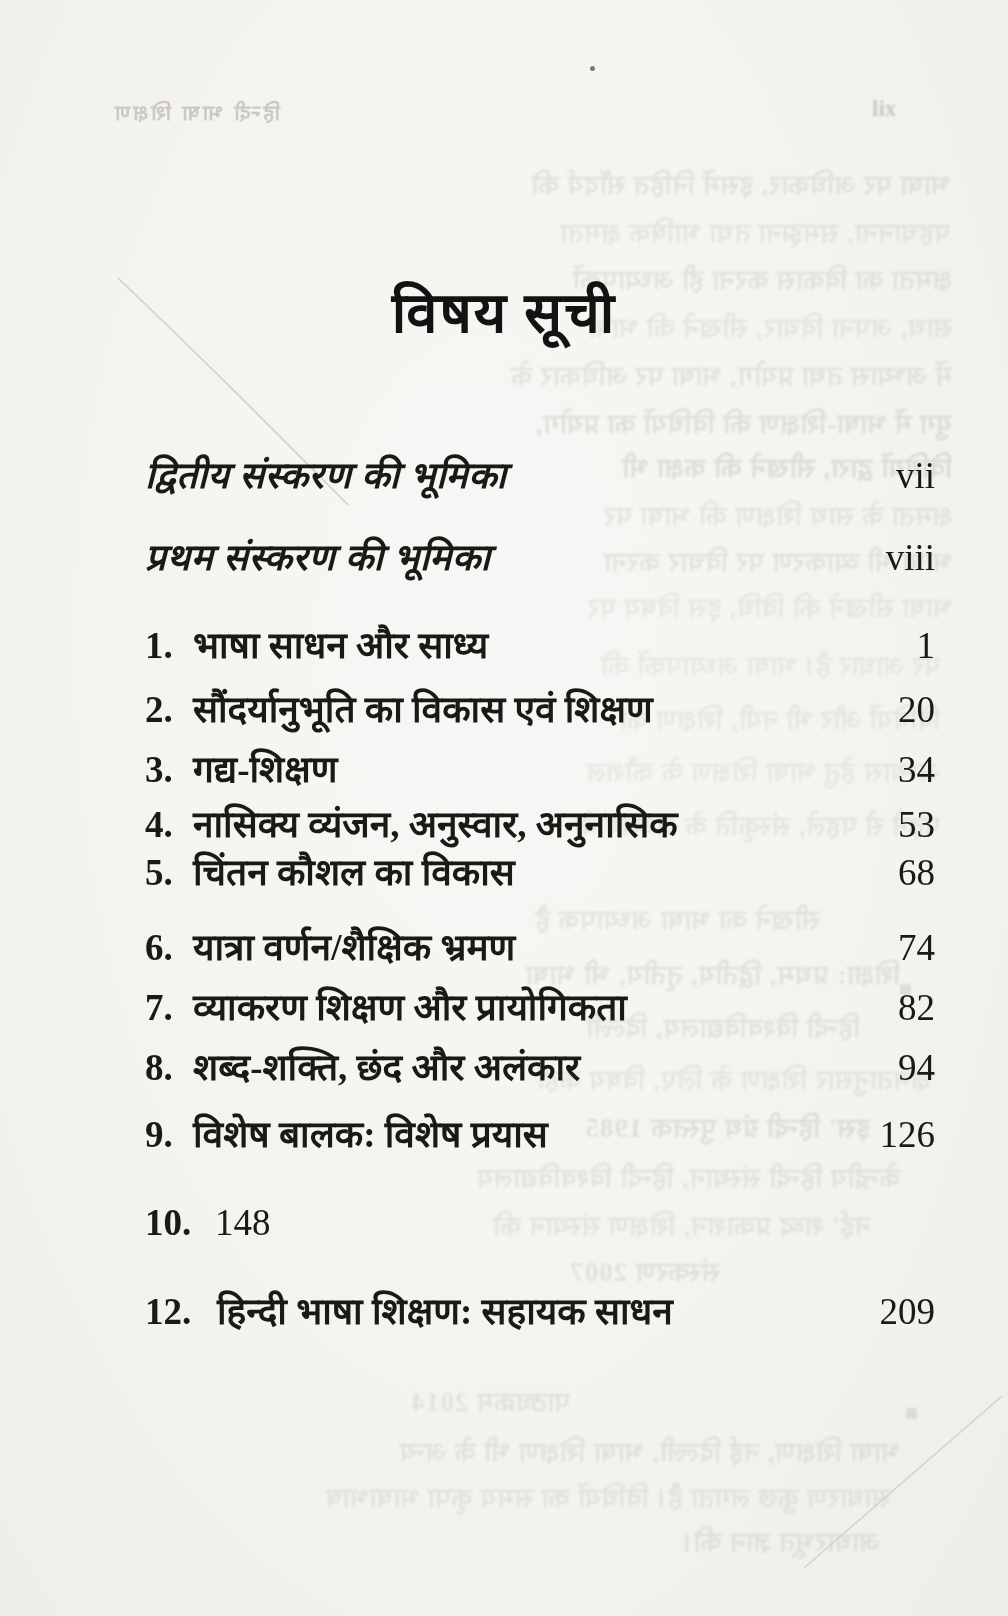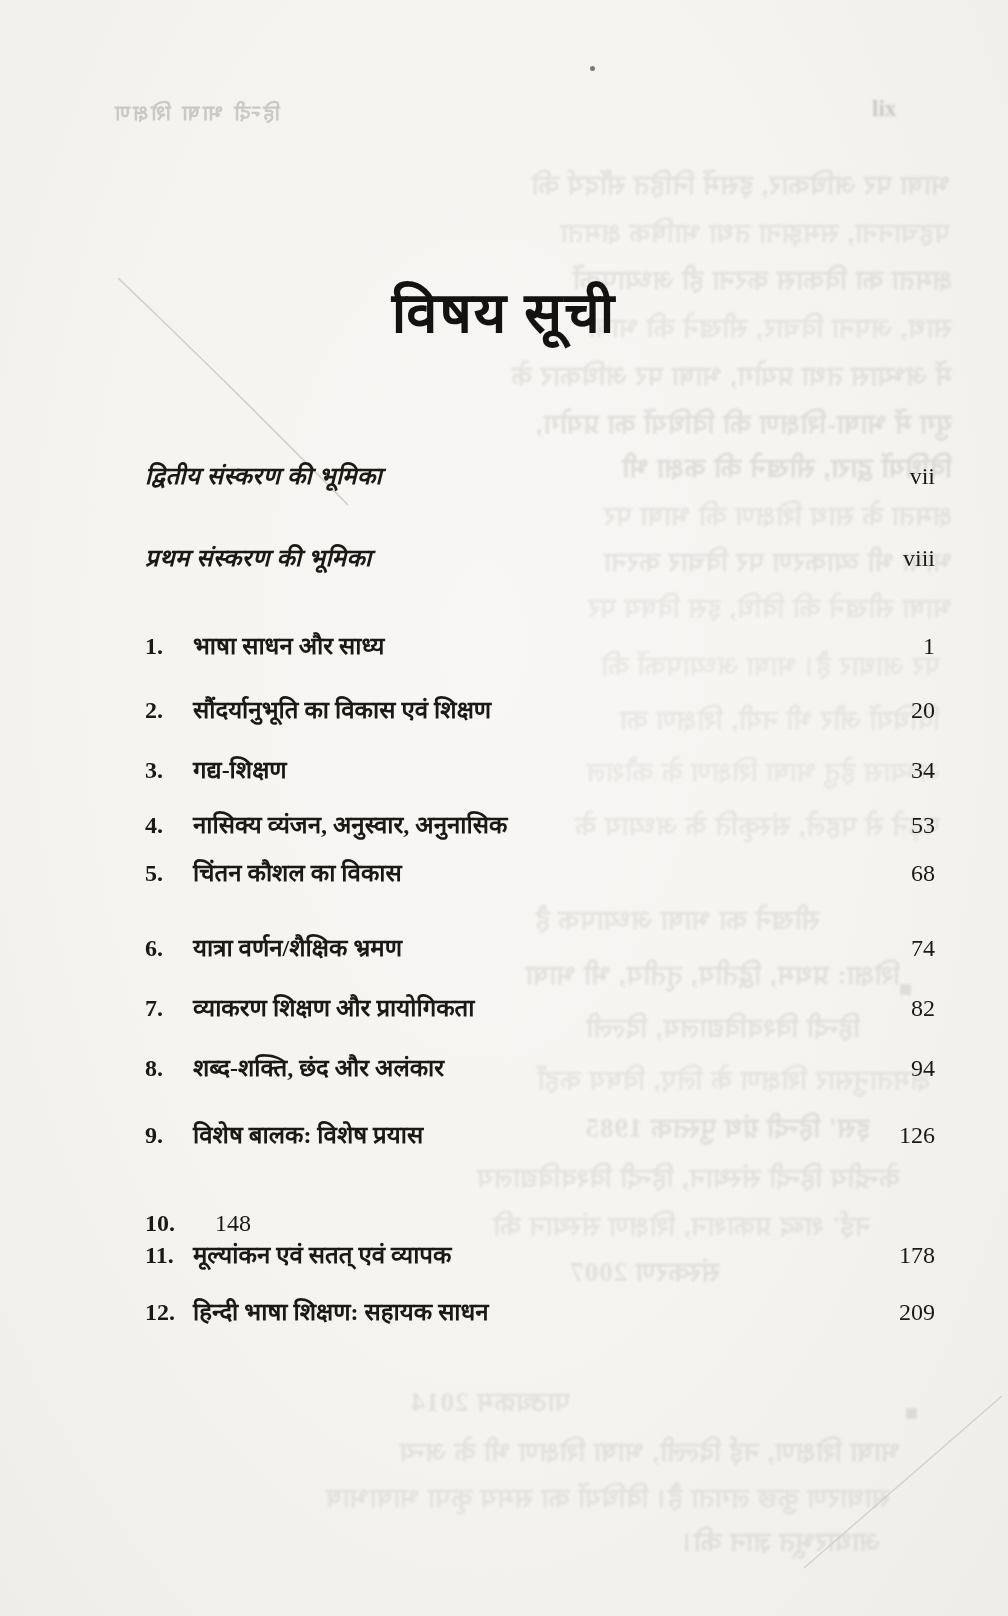--- a/index.html
+++ b/index.html
@@ -51,32 +51,32 @@
   .page-title{
     position:absolute;top:272px;left:0;width:100%;
     text-align:center;
     font-size:56px;font-weight:700;
     letter-spacing:2px;
     color:#141210;
   }
   .toc-row{
     position:absolute;left:145px;width:790px;
     display:flex;align-items:baseline;
-    font-size:24px;font-weight:700;
+    font-size:37px;font-weight:700;
     line-height:40px;
   }
   .toc-row .num{flex:0 0 48px;}
   .toc-row .entry-title{flex:1 1 auto;}
   .toc-row .pg{flex:0 0 auto;text-align:right;font-weight:400;}
   .preface .entry-title{font-style:italic;font-weight:600;letter-spacing:.5px;}
   
   .r-p1{top:456px;} .r-p2{top:538px;}
   .r-c1{top:626px;} .r-c2{top:690px;} .r-c3{top:750px;} .r-c4{top:805px;}
   .r-c5{top:853px;} .r-c6{top:928px;} .r-c7{top:988px;} .r-c8{top:1048px;}
-  .r-c9{top:1115px;} .r-c10{top:1203px;gap:22px;} .r-c11{top:1235px;} .r-c12{top:1292px;}
+  .r-c9{top:1115px;} .r-c10{top:1203px;gap:22px;} .r-c11{top:1235px;} .r-c12{top:1292px;gap:24px;}
 </style>
 </head>
 <body>
 
 <div class="page">
 
   <div class="bleed-layer">
     <div class="bleed-line" style="top:165px;left:430px;width:520px;">भाषा पर अधिकार, इसमें निहित सौंदर्य की</div>
     <div class="bleed-line" style="top:213px;left:420px;width:530px;opacity:.15;">पहचानना, समझना तथा भाषिक क्षमता</div>
     <div class="bleed-line" style="top:260px;left:414px;width:538px;">क्षमता का विकास करना ही अध्यापकों</div>
@@ -171,25 +171,20 @@
     </div>
     <div class="toc-row r-c9">
       <span class="num">9.</span>
       <span class="entry-title">विशेष बालक: विशेष प्रयास</span>
       <span class="pg">126</span>
     </div>
     <div class="toc-row r-c10">
       <span class="num">10.</span>
       <span class="pg">148</span>
     </div>
-    <div class="toc-row r-c11">
-      <span class="num">11.</span>
-      <span class="entry-title">मूल्यांकन एवं सतत् एवं व्यापक</span>
-      <span class="pg">178</span>
-    </div>
     <div class="toc-row r-c12">
       <span class="num">12.</span>
       <span class="entry-title">हिन्दी भाषा शिक्षण: सहायक साधन</span>
       <span class="pg">209</span>
     </div>
 
   </div>
 </div>
 
 </body></html>

